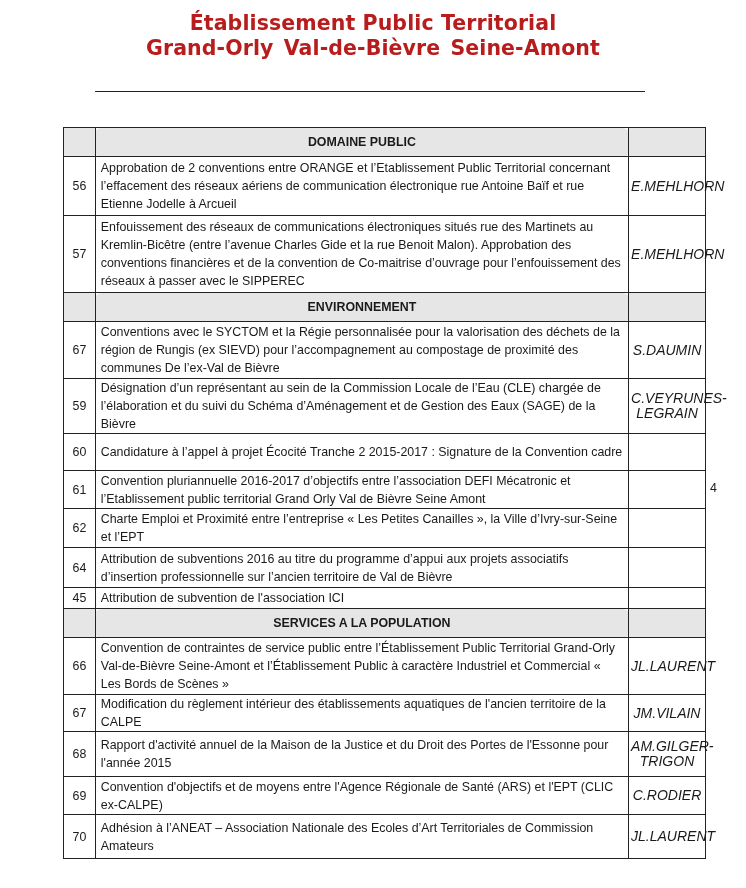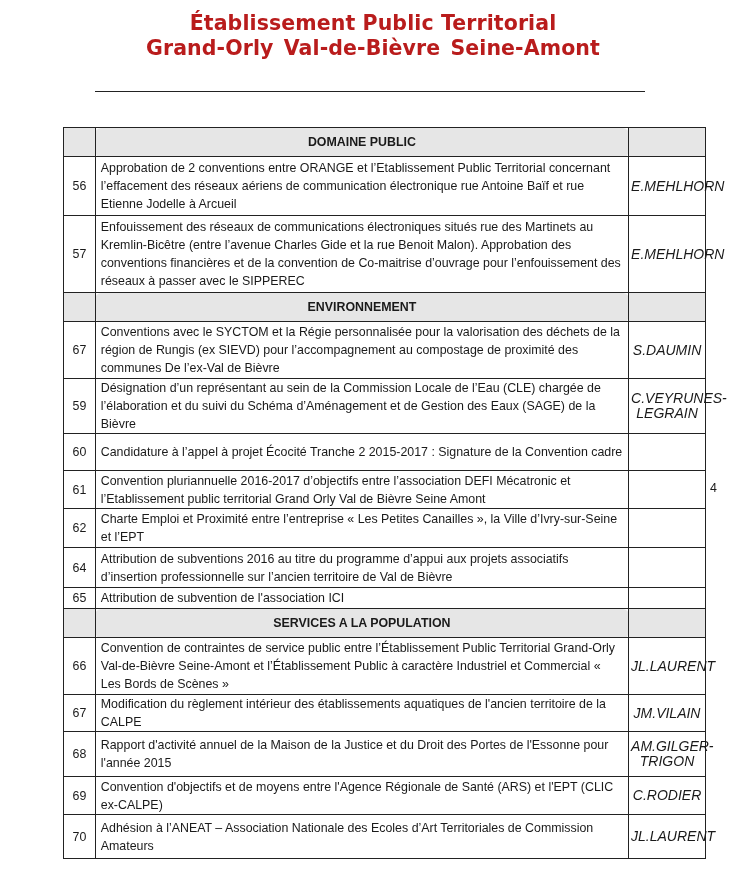--- a/index.html
+++ b/index.html
@@ -74,21 +74,21 @@
       <td class="num">62</td>
       <td class="desc">Charte Emploi et Proximité entre l’entreprise « Les Petites Canailles », la Ville d’Ivry-sur-Seine et l’EPT</td>
       <td class="resp"></td>
     </tr>
     <tr style="height:40px">
       <td class="num">64</td>
       <td class="desc">Attribution de subventions 2016 au titre du programme d’appui aux projets associatifs d’insertion professionnelle sur l’ancien territoire de Val de Bièvre</td>
       <td class="resp"></td>
     </tr>
     <tr style="height:21px">
-      <td class="num">65</td>
+      <td class="num">45</td>
       <td class="desc">Attribution de subvention de l'association ICI</td>
       <td class="resp"></td>
     </tr>
 
     <tr class="section">
       <td class="num"></td>
       <td class="desc">SERVICES A LA POPULATION</td>
       <td class="resp"></td>
     </tr>
     <tr style="height:57px">

